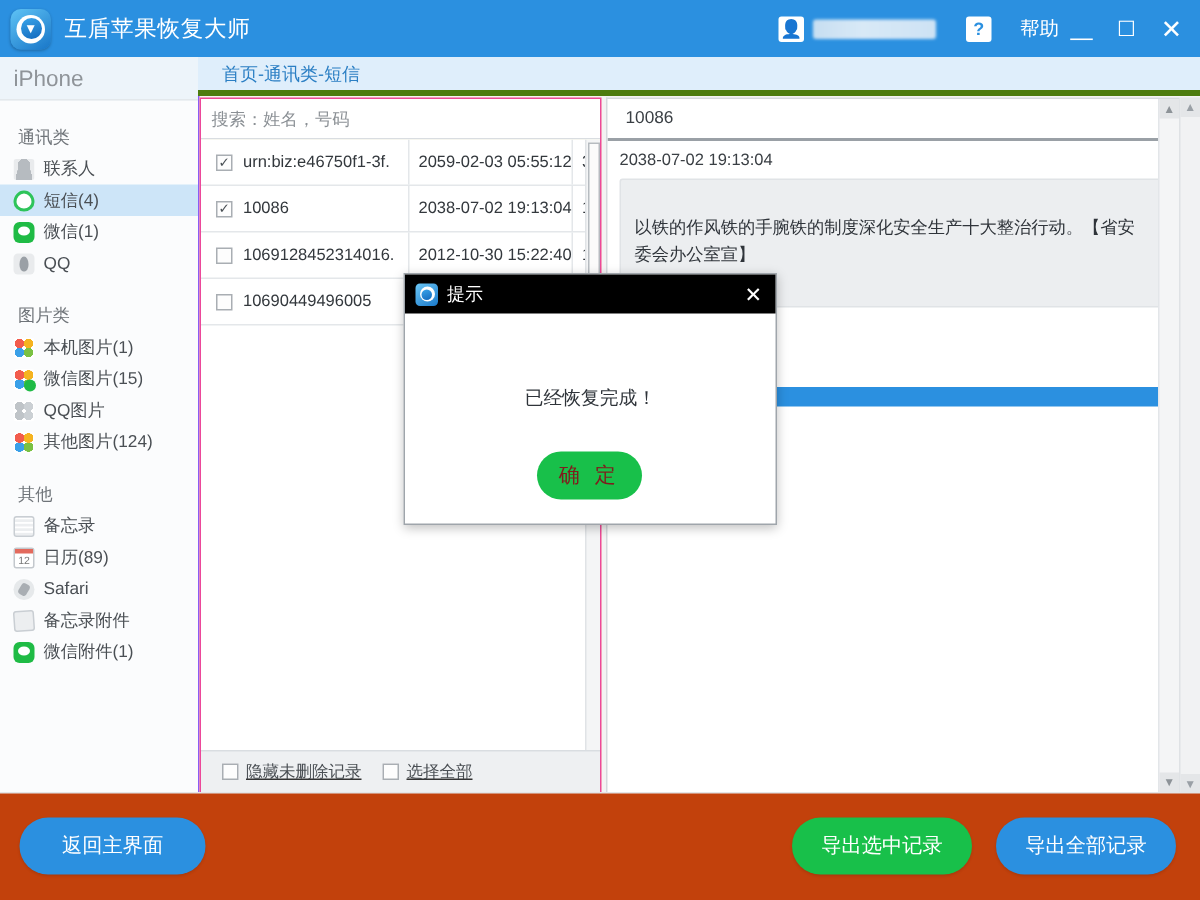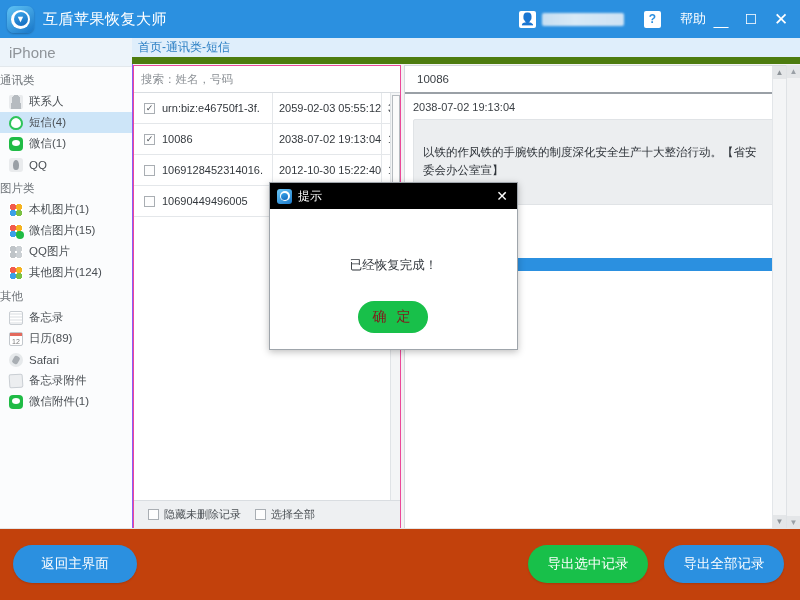--- a/index.html
+++ b/index.html
@@ -60,21 +60,21 @@
   
   .sidebar{
     position:absolute;left:0;top:38px;width:132px;height:491px;
     background:#fbfcfd;border-right:1px solid #8b5cf6;overflow:hidden;
   }
   .dev-head{
     height:28px;display:flex;align-items:center;padding-left:9px;
     background:#edf4fa;color:#8f9499;font-size:15px;
     border-bottom:1px solid #e3e8ec;
   }
-  .grp-label{padding:6px 0 3px 0;color:#6f7479;font-size:11.5px;}
+  .grp-label{padding:6px 0 3px 12px;color:#6f7479;font-size:11.5px;margin-top:11px;}
   .side-item{
     height:21px;display:flex;align-items:center;padding-left:9px;
     color:#4a4f54;font-size:11.5px;cursor:default;
   }
   .side-item.sel{background:#cde5f8;}
   .si-ic{width:14px;height:14px;margin-right:6px;flex:0 0 14px;position:relative;}
   .si-tx{white-space:nowrap;overflow:hidden;}
 
   
   .ic-person{background:radial-gradient(circle at 50% 30%,#b6bbc0 0 35%,transparent 36%),
@@ -113,22 +113,22 @@
   .ic-safari{background:#e6e9eb;border-radius:50%;position:relative;}
   .ic-safari:after{content:"";position:absolute;left:4px;top:3px;width:6px;height:8px;
     background:#a9aeb3;transform:rotate(30deg);border-radius:2px;}
   .ic-noteatt{background:#eceef0;border:1px solid #c9ced3;border-radius:2px;box-sizing:border-box;
     transform:rotate(-4deg);}
 
   
   .crumb{
     position:absolute;left:132px;top:38px;width:668px;height:26px;
     background:#dfeefb;color:#2b7fc4;font-size:12px;
-    display:flex;align-items:center;padding-left:6px;box-sizing:border-box;
-    border-bottom:7px solid #4d7c0f;
+    display:flex;align-items:center;padding-left:16px;box-sizing:border-box;
+    border-bottom:4px solid #4d7c0f;
   }
   .listpane{
     position:absolute;left:133px;top:65px;width:268px;height:464px;
     background:#fef9c3;border:1px solid #ec4899;box-sizing:border-box;
   }
   .search{
     height:26px;border-bottom:1px solid #d9dde1;display:flex;align-items:center;
     padding-left:7px;color:#8b9095;font-size:11.5px;background:#fff;
   }
   .rows{position:relative;height:408px;overflow:hidden;background:#fff;}
@@ -146,21 +146,21 @@
   .c-date{flex:0 0 98px;border-left:1px solid #e4e7ea;padding-left:6px;
     height:30px;display:flex;align-items:center;white-space:nowrap;}
   .c-num{flex:1;border-left:1px solid #e4e7ea;height:30px;
     display:flex;align-items:center;justify-content:center;}
   .list-sb{position:absolute;right:0;top:0;width:10px;height:408px;background:#f4f5f6;
     border-left:1px solid #e0e3e6;box-sizing:border-box;}
   .list-sb .thumb{position:absolute;left:1px;top:2px;width:8px;height:96px;background:#fbfbfb;
     border:1px solid #b6bbc0;box-sizing:border-box;}
   .listfoot{
     position:absolute;left:0;bottom:0;width:100%;height:28px;background:#eef0f2;
-    border-top:1px solid #d9dde1;display:flex;align-items:center;box-sizing:border-box;
+    border-top:1px solid #d9dde1;display:flex;align-items:center;box-sizing:border-box;text-decoration:underline;
   }
   .foot-chk{display:flex;align-items:center;font-size:11px;color:#4a4f54;}
   .foot-chk .cb{margin:0 5px 0 14px;}
 
   .detail{
     position:absolute;left:404px;top:65px;width:382px;height:464px;
     background:#fff;border:1px solid #d5d9dd;border-right:none;box-sizing:border-box;
     overflow:hidden;
   }
   .d-head{height:26px;display:flex;align-items:center;padding-left:12px;

